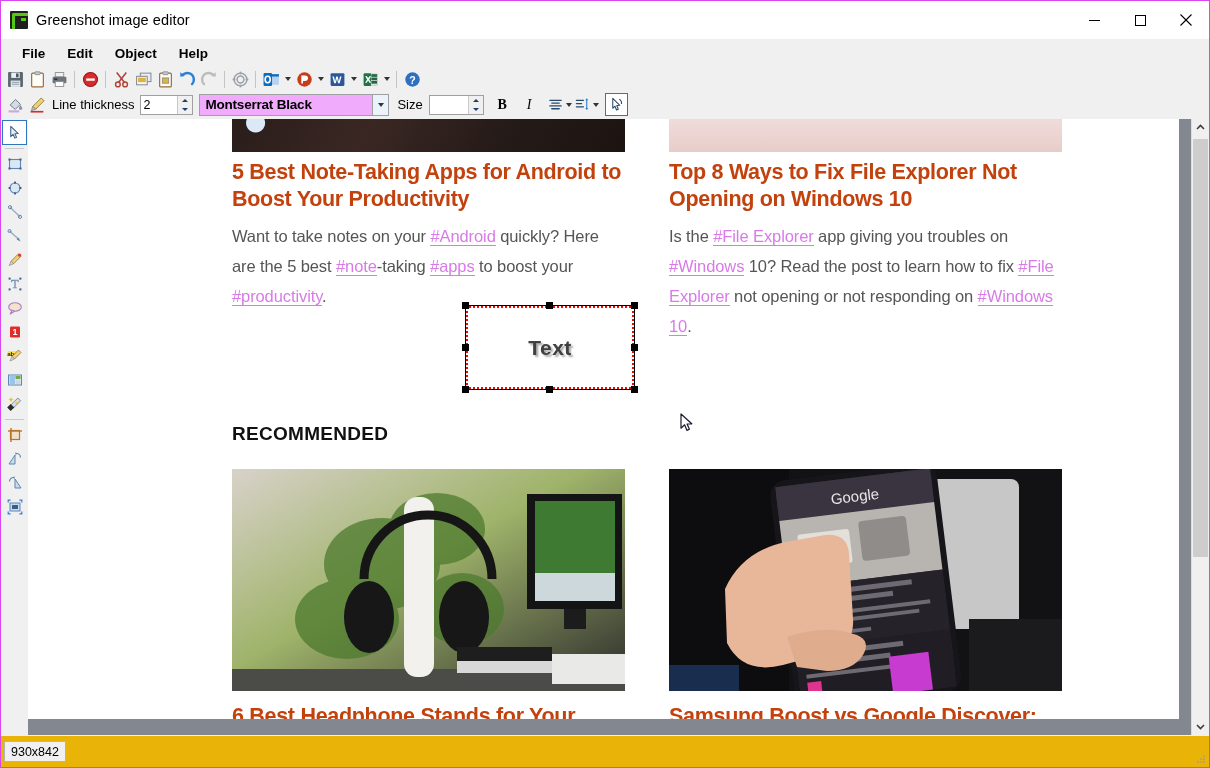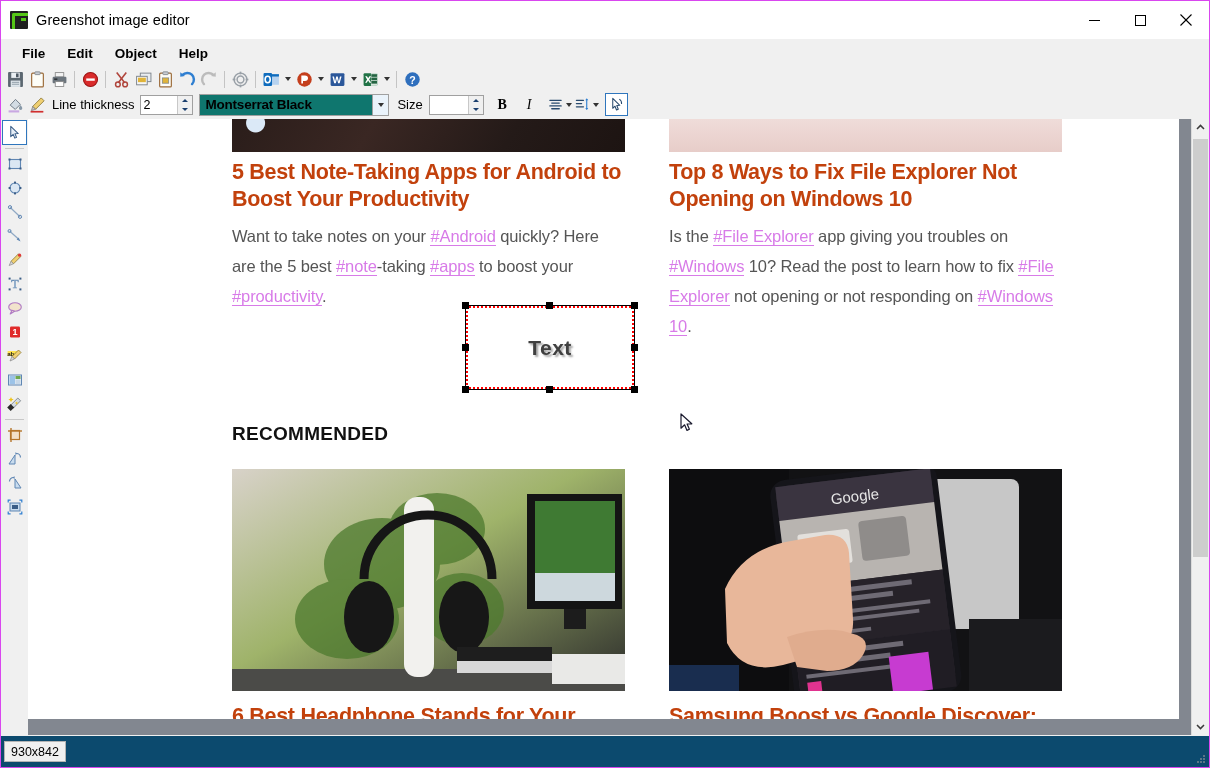--- a/index.html
+++ b/index.html
@@ -93,21 +93,21 @@
   .spin-up,.spin-dn{
     flex:1;display:flex;align-items:center;justify-content:center;cursor:default;
   }
   .sp-ar-u{width:0;height:0;border-left:3px solid transparent;border-right:3px solid transparent;border-bottom:3.5px solid #1b3f6e;}
   .sp-ar-d{width:0;height:0;border-left:3px solid transparent;border-right:3px solid transparent;border-top:3.5px solid #1b3f6e;}
 
   .fontbox{
     display:flex;align-items:stretch;height:20px;margin-left:6px;border:1px solid #a0a0a0;
   }
   .fontname{
-    width:167px;background:#0f766e;color:#000;
+    width:167px;background:#f0abfc;color:#000;
     font-size:13.5px;font-weight:bold;display:flex;align-items:center;padding-left:5px;
     font-family:"Liberation Sans",sans-serif;letter-spacing:-.2px;
   }
   .fontdrop{
     width:15px;background:#eaf3fb;border-left:1px solid #a0a0a0;
     display:flex;align-items:center;justify-content:center;cursor:default;
   }
   .fmt-btn{
     width:21px;height:21px;display:flex;align-items:center;justify-content:center;cursor:default;
     font-size:13px;color:#1b3f6e;
@@ -216,21 +216,21 @@
   .sb-arrow{
     width:17px;height:17px;display:flex;align-items:center;justify-content:center;cursor:default;
     background:#f0f0f0;
   }
   .sb-thumb{
     position:absolute;left:1px;width:15px;background:#cdcdcd;cursor:default;
   }
 
   
   .statusbar{
-    position:absolute;left:0;right:0;bottom:0;height:31px;background:#0c4a6e;
+    position:absolute;left:0;right:0;bottom:0;height:31px;background:#eab308;
     display:flex;align-items:center;padding-left:3px;
   }
   .status-cell{
     height:21px;display:flex;align-items:center;padding:0 6px;
     border:1px solid #b4b4b4;background:#f0f0f0;font-size:12.5px;color:#000;
     margin-right:3px;box-sizing:border-box;
   }
   .grip{
     position:absolute;right:3px;bottom:3px;width:12px;height:12px;opacity:.55;
   }

